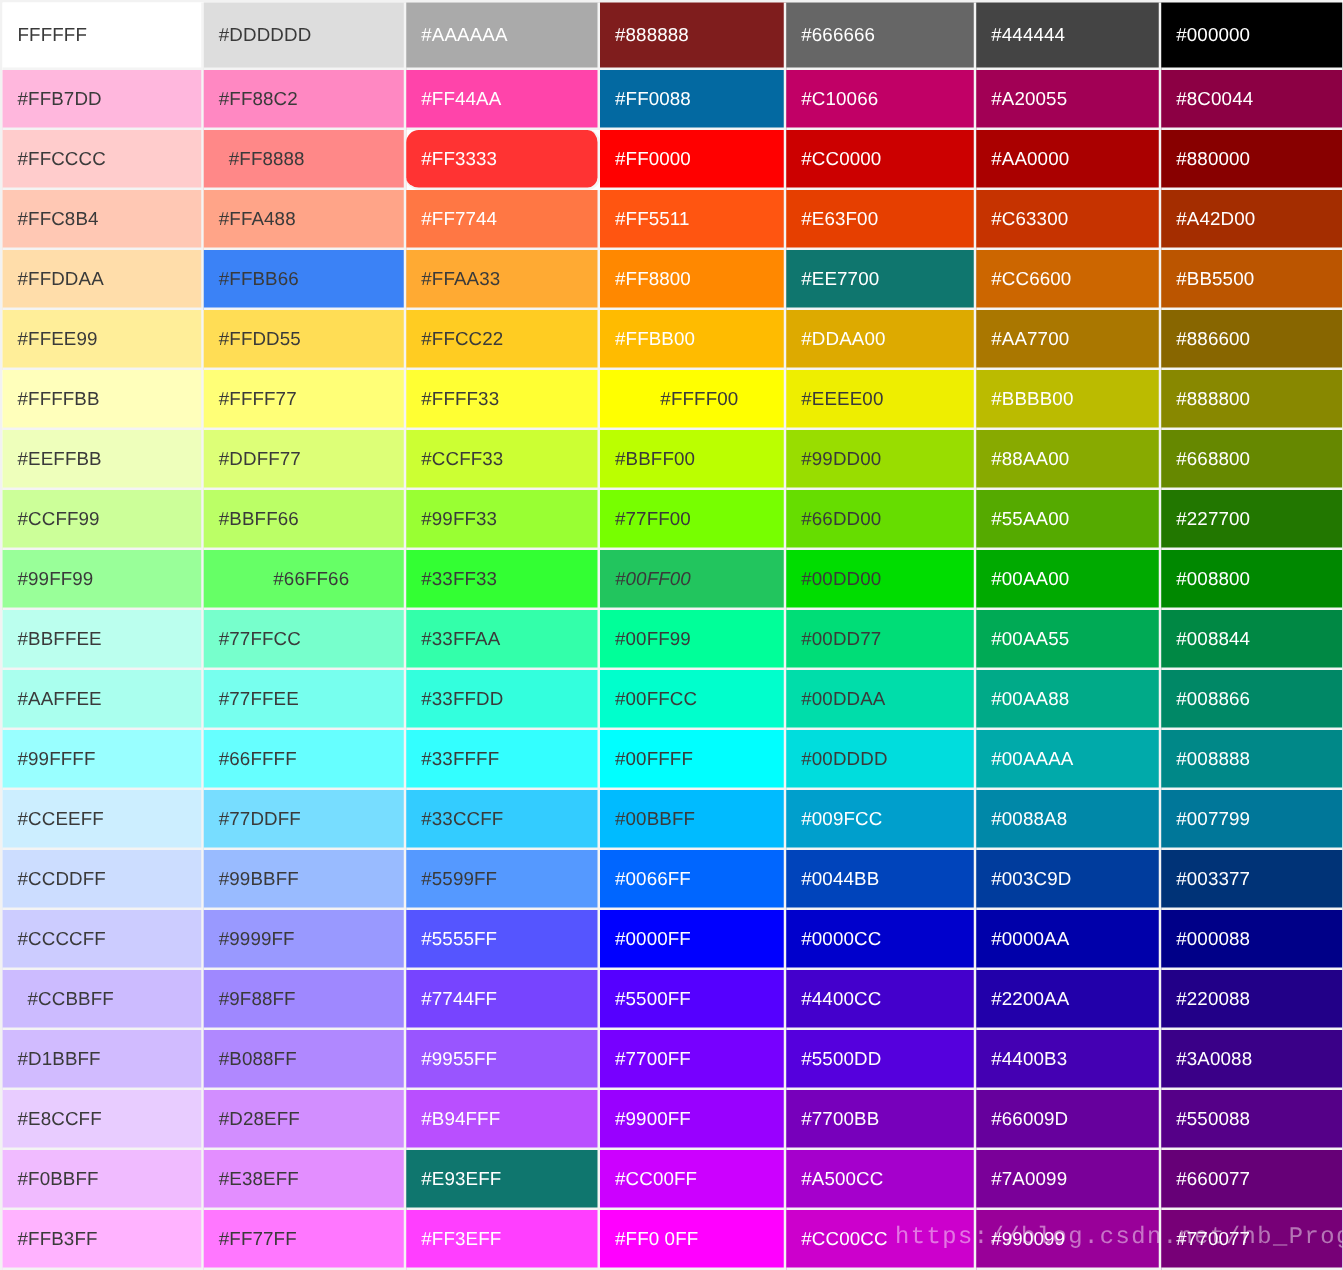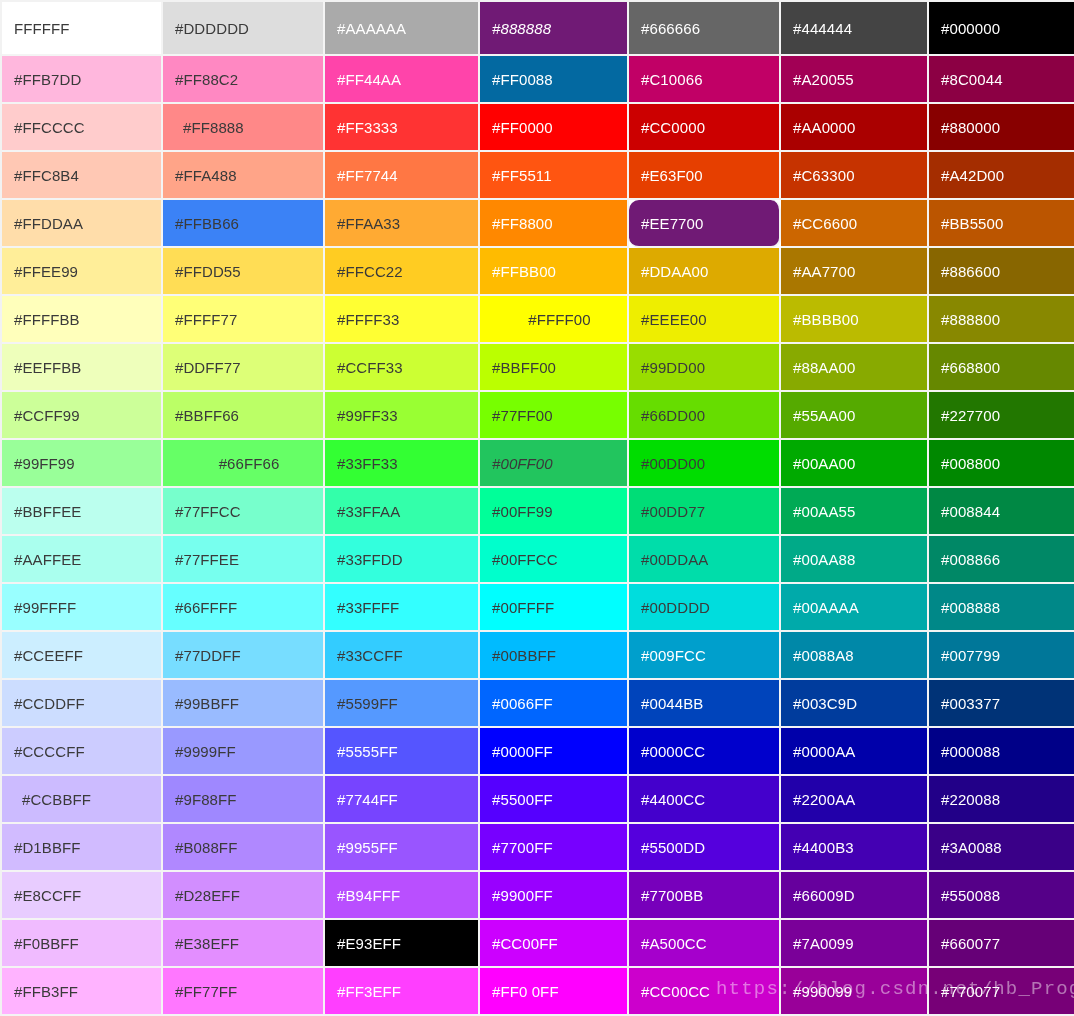--- a/index.html
+++ b/index.html
@@ -77,58 +77,58 @@
         <col class="c3">
       <col class="c4">
         <col class="c5">
         <col class="c6">
     </colgroup>
     <tbody id="palette-body">
         <tr class="palette-row header-row">
           <td class="swatch txt-dark" style="background-color: rgb(255, 255, 255);">FFFFFF</td>
           <td class="swatch txt-dark" style="background-color: rgb(221, 221, 221);">#DDDDDD</td>
           <td class="swatch txt-light" style="background-color: rgb(170, 170, 170);">#AAAAAA</td>
-          <td class="swatch txt-light" style="background-color: #701a75; font-style: italic;">#888888</td>
+          <td class="swatch txt-light" style="background-color: #7f1d1d;">#888888</td>
           <td class="swatch txt-light" style="background-color: rgb(102, 102, 102);">#666666</td>
           <td class="swatch txt-light" style="background-color: rgb(68, 68, 68);">#444444</td>
           <td class="swatch txt-light" style="background-color: rgb(0, 0, 0);">#000000</td>
         </tr>
         <tr class="palette-row">
           <td class="swatch txt-dark" style="background-color: rgb(255, 183, 221);">#FFB7DD</td>
           <td class="swatch txt-dark" style="background-color: rgb(255, 136, 194);">#FF88C2</td>
           <td class="swatch txt-light" style="background-color: rgb(255, 68, 170);">#FF44AA</td>
           <td class="swatch txt-light" style="background-color: #0369a1;">#FF0088</td>
           <td class="swatch txt-light" style="background-color: rgb(193, 0, 102);">#C10066</td>
           <td class="swatch txt-light" style="background-color: rgb(162, 0, 85);">#A20055</td>
           <td class="swatch txt-light" style="background-color: rgb(140, 0, 68);">#8C0044</td>
         </tr>
         <tr class="palette-row">
           <td class="swatch txt-dark" style="background-color: rgb(255, 204, 204);">#FFCCCC</td>
           <td class="swatch txt-dark" style="background-color: rgb(255, 136, 136); padding-left: 20px;">#FF8888</td>
-          <td class="swatch txt-light" style="background-color: rgb(255, 51, 51);">#FF3333</td>
+          <td class="swatch txt-light" style="background-color: rgb(255, 51, 51); border-radius: 10px;">#FF3333</td>
           <td class="swatch txt-light" style="background-color: rgb(255, 0, 0);">#FF0000</td>
           <td class="swatch txt-light" style="background-color: rgb(204, 0, 0);">#CC0000</td>
           <td class="swatch txt-light" style="background-color: rgb(170, 0, 0);">#AA0000</td>
           <td class="swatch txt-light" style="background-color: rgb(136, 0, 0);">#880000</td>
         </tr>
         <tr class="palette-row">
           <td class="swatch txt-dark" style="background-color: rgb(255, 200, 180);">#FFC8B4</td>
           <td class="swatch txt-dark" style="background-color: rgb(255, 164, 136);">#FFA488</td>
           <td class="swatch txt-light" style="background-color: rgb(255, 119, 68);">#FF7744</td>
           <td class="swatch txt-light" style="background-color: rgb(255, 85, 17);">#FF5511</td>
           <td class="swatch txt-light" style="background-color: rgb(230, 63, 0);">#E63F00</td>
           <td class="swatch txt-light" style="background-color: rgb(198, 51, 0);">#C63300</td>
           <td class="swatch txt-light" style="background-color: rgb(164, 45, 0);">#A42D00</td>
         </tr>
         <tr class="palette-row">
           <td class="swatch txt-dark" style="background-color: rgb(255, 221, 170);">#FFDDAA</td>
           <td class="swatch txt-dark" style="background-color: #3b82f6;">#FFBB66</td>
           <td class="swatch txt-dark" style="background-color: rgb(255, 170, 51);">#FFAA33</td>
           <td class="swatch txt-light" style="background-color: rgb(255, 136, 0);">#FF8800</td>
-          <td class="swatch txt-light" style="background-color: #701a75; border-radius: 10px;">#EE7700</td>
+          <td class="swatch txt-light" style="background-color: #0f766e;">#EE7700</td>
           <td class="swatch txt-light" style="background-color: rgb(204, 102, 0);">#CC6600</td>
           <td class="swatch txt-light" style="background-color: rgb(187, 85, 0);">#BB5500</td>
         </tr>
         <tr class="palette-row">
           <td class="swatch txt-dark" style="background-color: rgb(255, 238, 153);">#FFEE99</td>
           <td class="swatch txt-dark" style="background-color: rgb(255, 221, 85);">#FFDD55</td>
           <td class="swatch txt-dark" style="background-color: rgb(255, 204, 34);">#FFCC22</td>
           <td class="swatch txt-light" style="background-color: rgb(255, 187, 0);">#FFBB00</td>
           <td class="swatch txt-light" style="background-color: rgb(221, 170, 0);">#DDAA00</td>
           <td class="swatch txt-light" style="background-color: rgb(170, 119, 0);">#AA7700</td>
@@ -247,21 +247,21 @@
           <td class="swatch txt-dark" style="background-color: rgb(210, 142, 255);">#D28EFF</td>
           <td class="swatch txt-light" style="background-color: rgb(185, 79, 255);">#B94FFF</td>
           <td class="swatch txt-light" style="background-color: rgb(153, 0, 255);">#9900FF</td>
           <td class="swatch txt-light" style="background-color: rgb(119, 0, 187);">#7700BB</td>
           <td class="swatch txt-light" style="background-color: rgb(102, 0, 157);">#66009D</td>
           <td class="swatch txt-light" style="background-color: rgb(85, 0, 136);">#550088</td>
         </tr>
         <tr class="palette-row">
           <td class="swatch txt-dark" style="background-color: rgb(240, 187, 255);">#F0BBFF</td>
           <td class="swatch txt-dark" style="background-color: rgb(227, 142, 255);">#E38EFF</td>
-          <td class="swatch txt-light" style="background-color: #000000; margin-left: 48px;">#E93EFF</td>
+          <td class="swatch txt-light" style="background-color: #0f766e; margin-left: 48px;">#E93EFF</td>
           <td class="swatch txt-light" style="background-color: rgb(204, 0, 255);">#CC00FF</td>
           <td class="swatch txt-light" style="background-color: rgb(165, 0, 204);">#A500CC</td>
           <td class="swatch txt-light" style="background-color: rgb(122, 0, 153);">#7A0099</td>
           <td class="swatch txt-light" style="background-color: rgb(102, 0, 119);">#660077</td>
         </tr>
         <tr class="palette-row">
           <td class="swatch txt-dark" style="background-color: rgb(255, 179, 255);">#FFB3FF</td>
           <td class="swatch txt-dark" style="background-color: rgb(255, 119, 255);">#FF77FF</td>
           <td class="swatch txt-light" style="background-color: rgb(255, 62, 255);">#FF3EFF</td>
           <td class="swatch txt-light" style="background-color: rgb(255, 0, 255);">#FF0 0FF</td>

